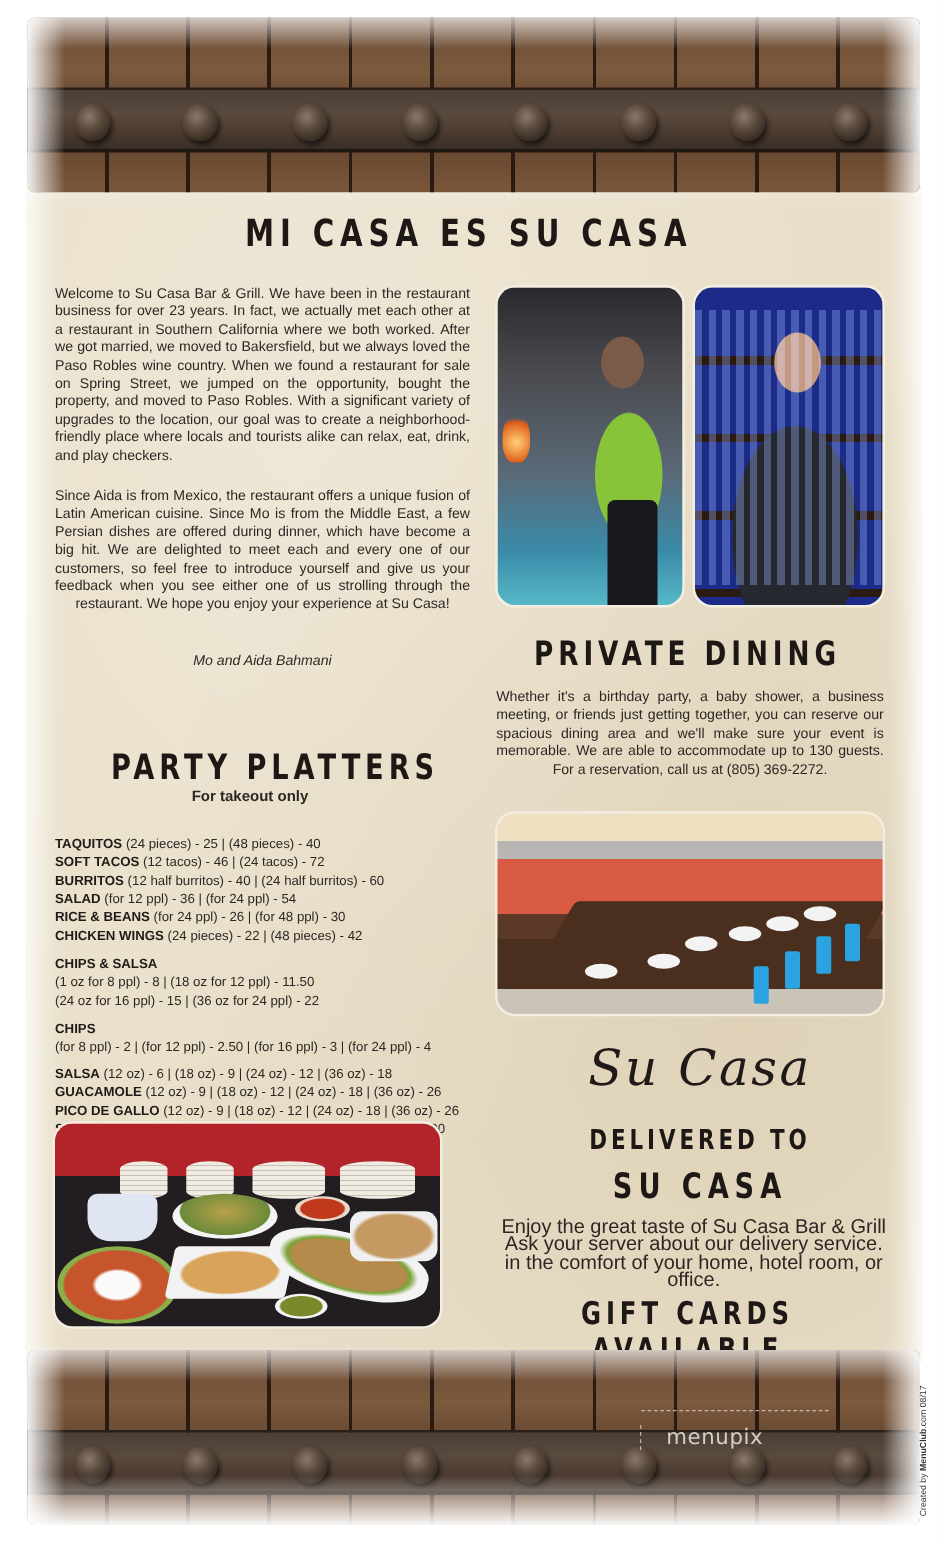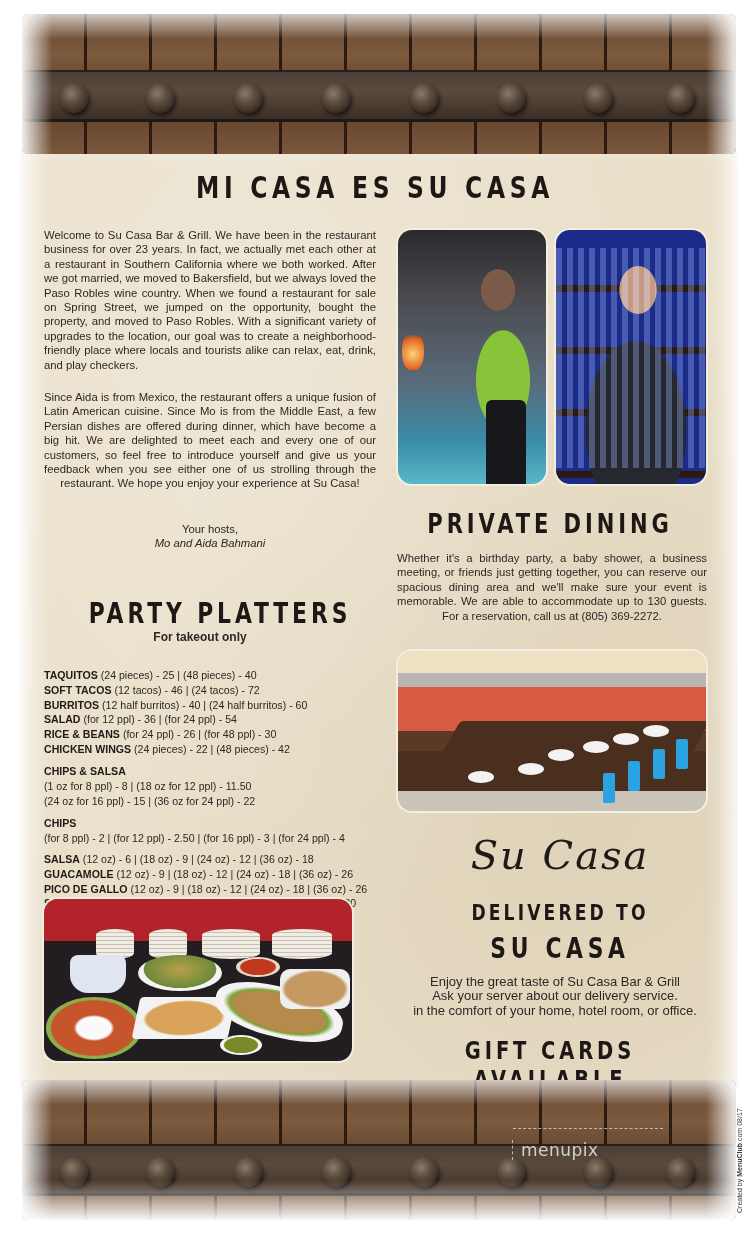--- a/index.html
+++ b/index.html
@@ -44,21 +44,21 @@
   .wood.bottom .strap { top: 64px; }
   .rivet {
     position: absolute; top: 11px; width: 28px; height: 30px; border-radius: 50%;
     background: radial-gradient(circle at 40% 35%, #8a7a6a 0%, #5a4a3c 40%, #2e241c 85%);
     box-shadow: 2px 3px 4px rgba(0,0,0,0.6);
   }
 
   .watermark {
     position: absolute; left: 512px; top: 1140px; font-family: "DejaVu Sans", sans-serif;
     font-size: 17px; color: rgba(235,230,225,0.85); letter-spacing: 0.5px; z-index: 4;
-    border-left: 1px dashed rgba(235,230,225,0.7); padding-left: 8px;
+    border-left: 1px dashed rgba(235,230,225,0.7); padding-left: 20px;
   }
   .watermark::before {
     content: ""; position: absolute; left: 0; top: -12px; width: 150px; border-top: 1px dashed rgba(235,230,225,0.7);
   }
   .credit {
     position: absolute; left: 736px; top: 1213px; transform: rotate(-90deg); transform-origin: left top;
     font-size: 7px; color: #333; white-space: nowrap; z-index: 5;
   }
   .credit b { font-weight: bold; }
 
@@ -75,21 +75,21 @@
   .h-gift { left: 370px; top: 1036px; width: 360px; font-size: 25px; letter-spacing: 5px; }
 
   .para {
     position: absolute; font-size: 11.3px; line-height: 14.4px; color: #2d2724; text-align: justify;
   }
   .p-welcome { left: 44px; top: 228px; width: 332px; }
   .p-welcome2 { left: 44px; top: 390px; width: 332px; text-align-last: center; }
   .p-hosts { left: 44px; top: 522px; width: 332px; text-align: center; }
   .p-hosts .sig { font-style: italic; }
   .p-private { left: 397px; top: 551px; width: 310px; text-align-last: center; }
-  .p-deliver { left: 395px; top: 975px; width: 320px; text-align: center; font-size: 13px; }
+  .p-deliver { left: 395px; top: 975px; width: 320px; text-align: center; font-size: 16px; }
 
   .subtitle { position: absolute; left: 44px; top: 630px; width: 356px; text-align: center; font-size: 12px; color: #2d2724; }
 
   .menu-list { position: absolute; left: 44px; width: 330px; font-size: 10.6px; line-height: 14.8px; color: #2d2724; margin-top: 20px; }
   .menu-list .item b { font-weight: bold; color: #1f1a17; }
   .list-a { top: 648px; }
   .list-b { top: 744px; }
   .list-c { top: 796px; }
   .list-d { top: 832px; }
 
@@ -154,21 +154,20 @@
   </div>
   <div class="fade-l"></div>
     <div class="fade-r"></div>
 </div>
 
 <div class="heading h-main">MI CASA ES SU CASA</div>
 
 <p class="para p-welcome">Welcome to Su Casa Bar &amp; Grill. We have been in the restaurant business for over 23 years. In fact, we actually met each other at a restaurant in Southern California where we both worked. After we got married, we moved to Bakersfield, but we always loved the Paso Robles wine country. When we found a restaurant for sale on Spring Street, we jumped on the opportunity, bought the property, and moved to Paso Robles. With a significant variety of upgrades to the location, our goal was to create a neighborhood-friendly place where locals and tourists alike can relax, eat, drink, and play checkers.</p>
 <p class="para p-welcome2">Since Aida is from Mexico, the restaurant offers a unique fusion of Latin American cuisine. Since Mo is from the Middle East, a few Persian dishes are offered during dinner, which have become a big hit. We are delighted to meet each and every one of our customers, so feel free to introduce yourself and give us your feedback when you see either one of us strolling through the restaurant. We hope you enjoy your experience at Su Casa!</p>
 <div class="para p-hosts">
-  <div>Your hosts,</div>
   <div class="sig">Mo and Aida Bahmani</div>
 </div>
 
 <div class="photo photo-chef">
   <div class="flame"></div>
   <div class="pants"></div>
 </div>
 <div class="photo photo-owner">
   <div class="glasses"></div>
 </div>

